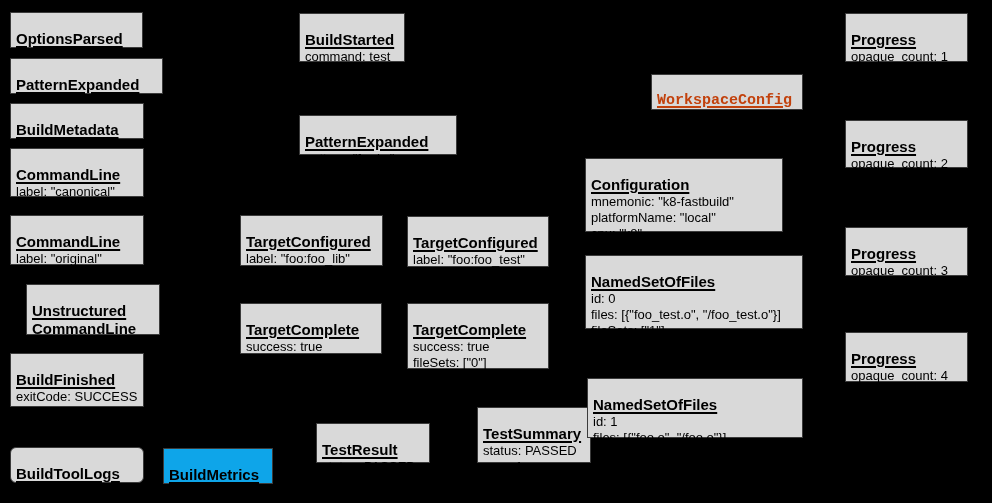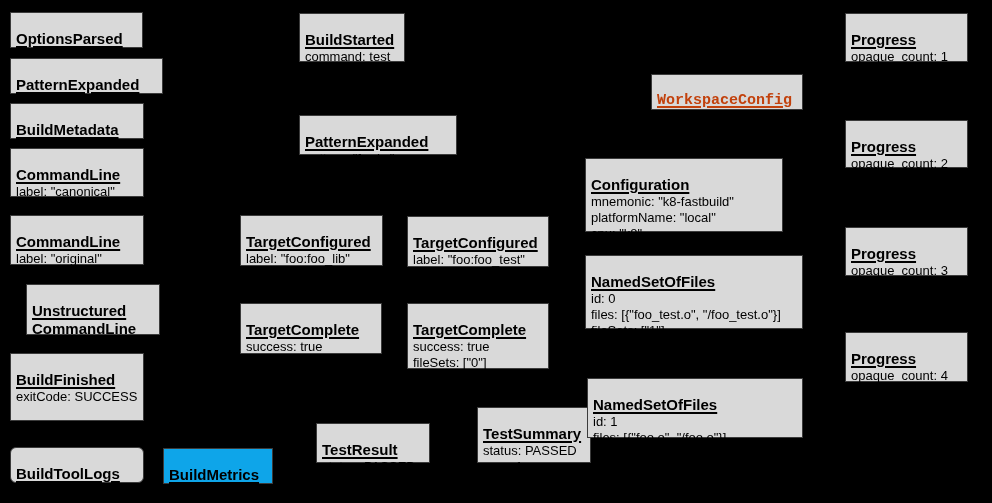--- a/index.html
+++ b/index.html
@@ -56,21 +56,21 @@
       <div class="detail">label: "canonical"</div>
     </div>
     <div class="node" style="left: 10px; top: 215px; width: 134px; height: 50px; background: rgb(217, 217, 217); border-color: rgb(59, 59, 59); color: rgb(0, 0, 0);">
       <div class="title">CommandLine</div>
       <div class="detail">label: "original"</div>
     </div>
     <div class="node" style="left: 10px; top: 284px; width: 134px; height: 51px; background: rgb(217, 217, 217); border-color: rgb(59, 59, 59); color: rgb(0, 0, 0); margin-left: 16px;">
       <div class="title">Unstructured</div>
       <div class="title">CommandLine</div>
     </div>
-    <div class="node" style="left: 10px; top: 353px; width: 134px; height: 68px; background: rgb(217, 217, 217); border-color: rgb(59, 59, 59); color: rgb(0, 0, 0);">
+    <div class="node" style="left: 10px; top: 353px; width: 134px; height: 54px; background: rgb(217, 217, 217); border-color: rgb(59, 59, 59); color: rgb(0, 0, 0);">
       <div class="title">BuildFinished</div>
       <div class="detail">exitCode: SUCCESS</div>
     </div>
     <div class="node" style="left: 10px; top: 447px; width: 134px; height: 30px; background: rgb(217, 217, 217); border-color: rgb(59, 59, 59); color: rgb(0, 0, 0); border-radius: 6px;">
       <div class="title">BuildToolLogs</div>
     </div>
     <div class="node" style="left: 163px; top: 448px; width: 110px; height: 27px; background: #0ea5e9; border-color: rgb(59, 59, 59); color: rgb(0, 0, 0);">
       <div class="title">BuildMetrics</div>
     </div>
     <div class="node" style="left: 299px; top: 13px; width: 106px; height: 49px; background: rgb(217, 217, 217); border-color: rgb(59, 59, 59); color: rgb(0, 0, 0);">

